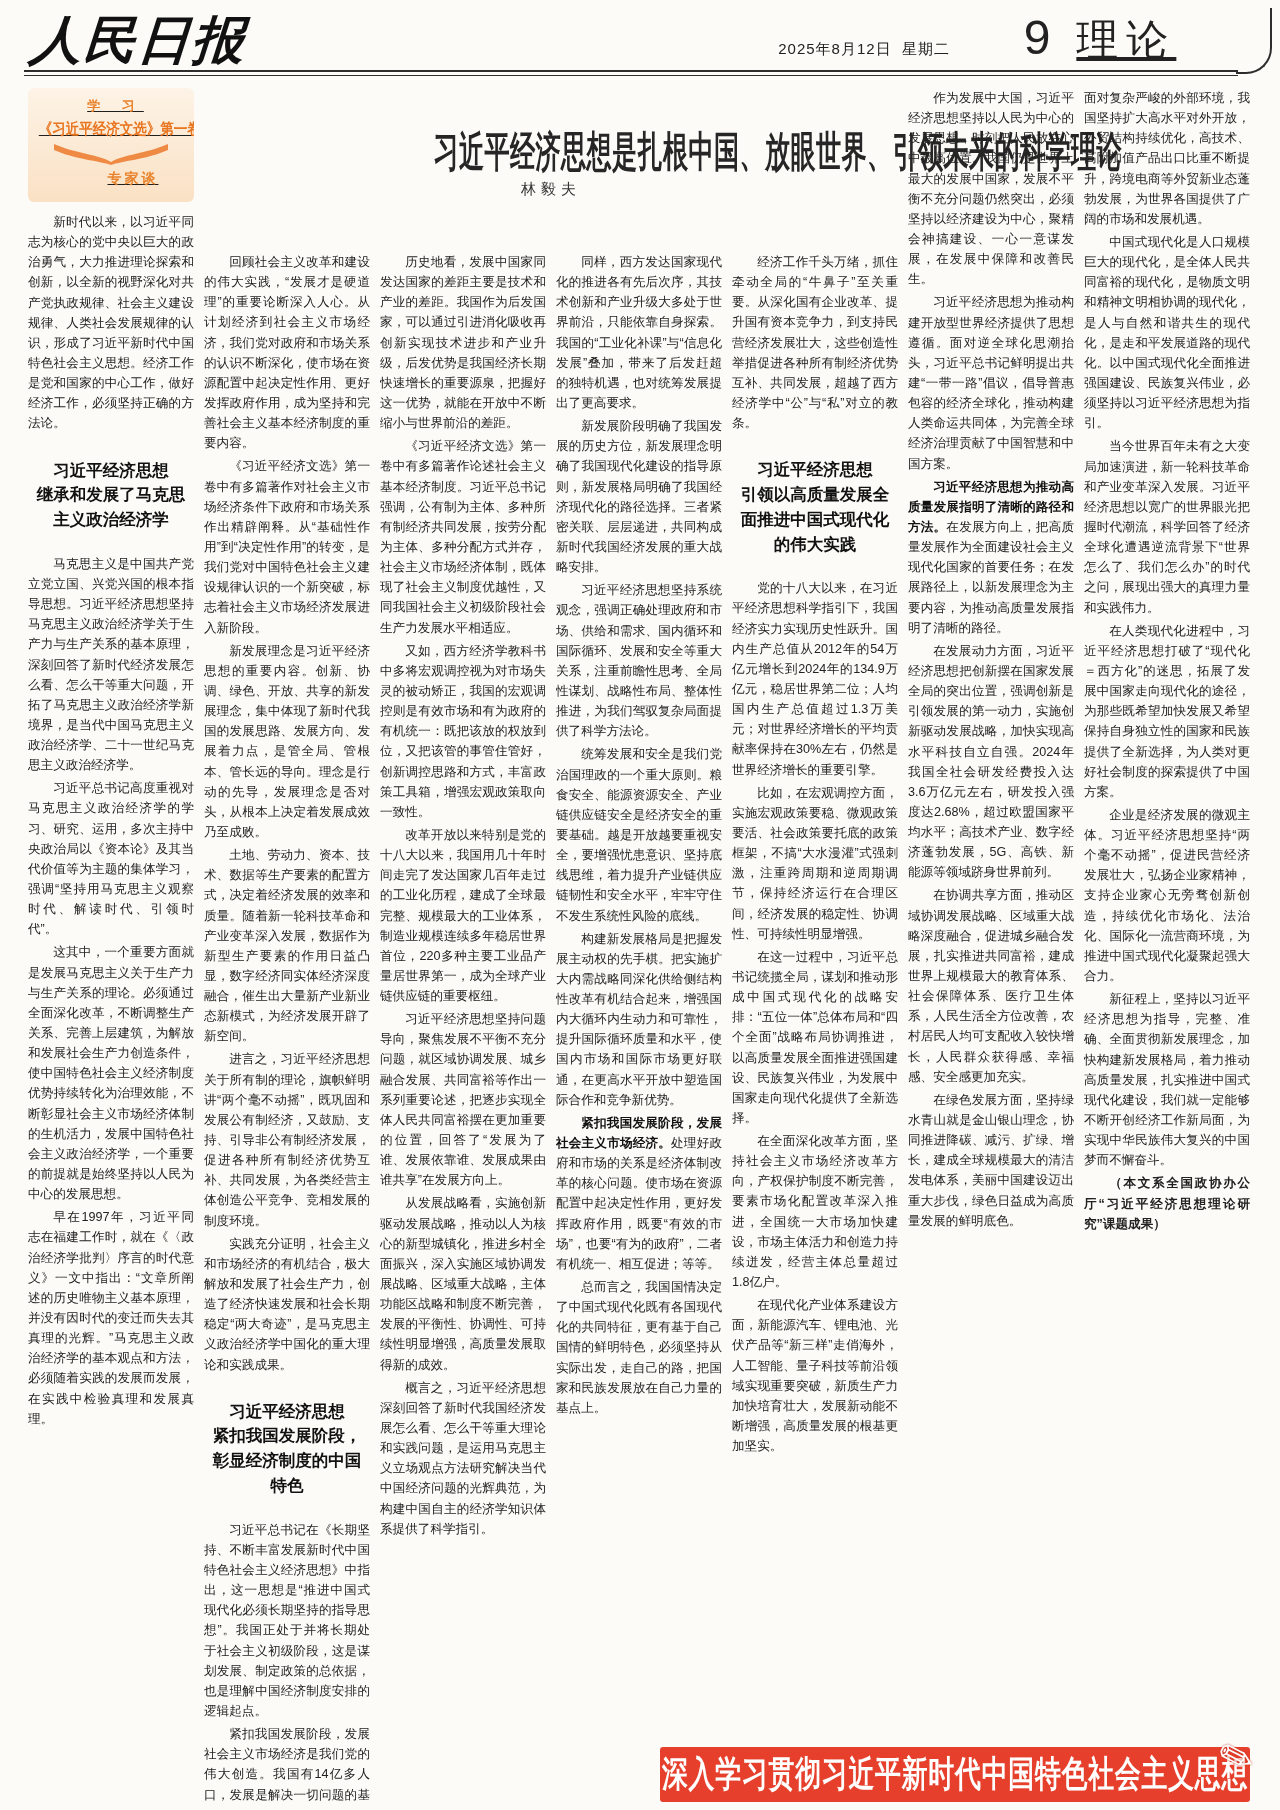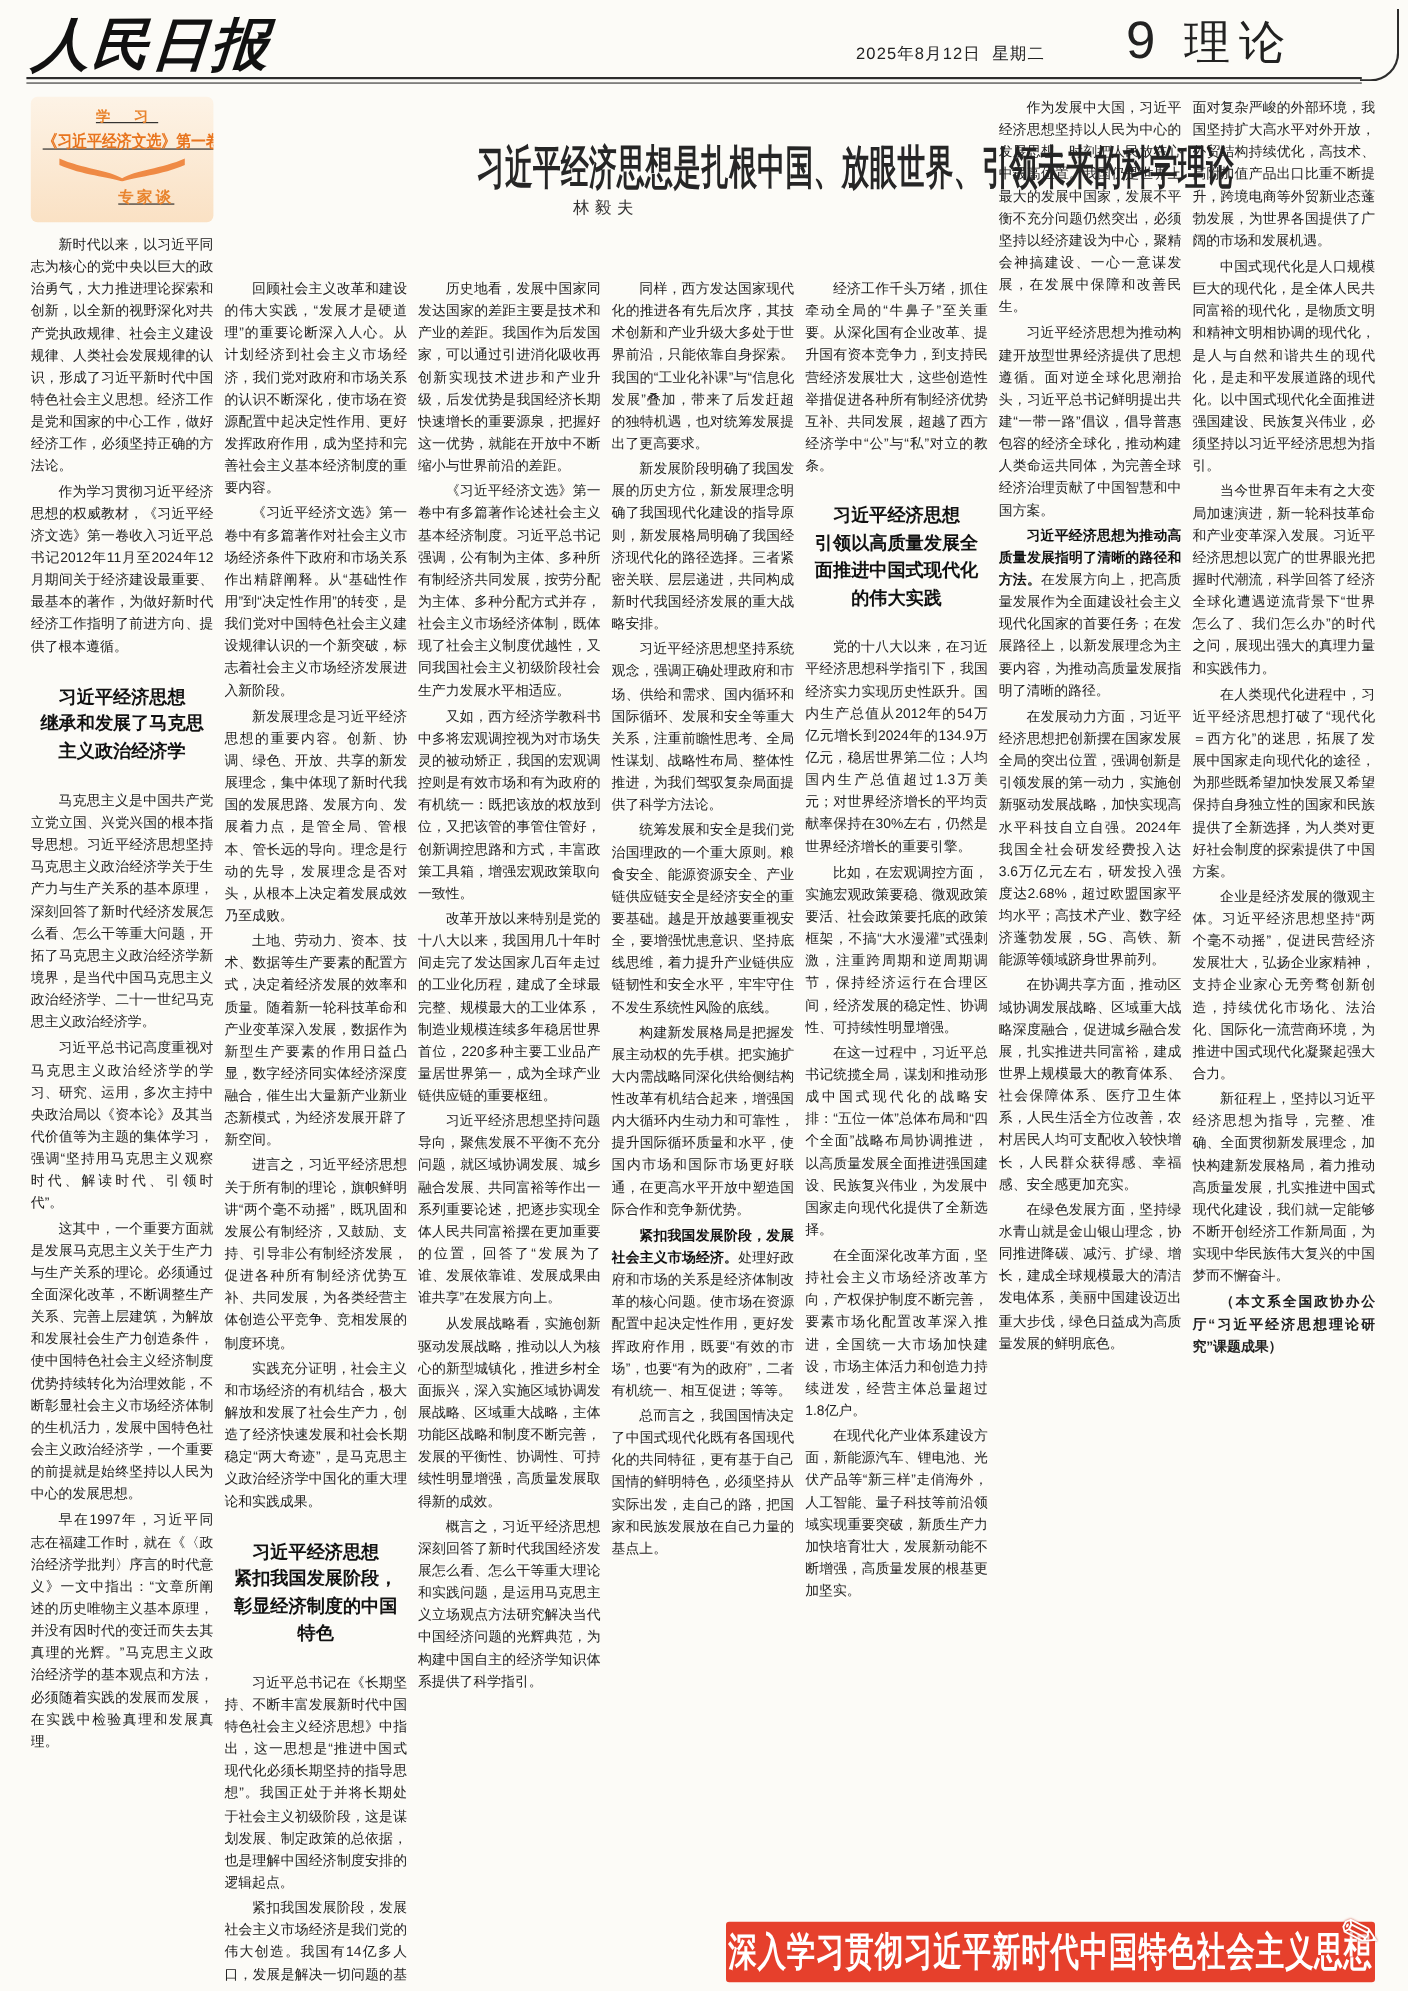--- a/index.html
+++ b/index.html
@@ -18,21 +18,21 @@
   }
   .dateline{
     position:absolute;left:650px;top:40px;width:300px;
     text-align:right;font-size:15px;letter-spacing:1px;color:#222;
   }
   .page-label{
     position:absolute;left:965px;top:8px;width:270px;height:60px;
     display:flex;align-items:baseline;justify-content:center;gap:26px;color:#222;
   }
   .page-num{font-size:48px;line-height:60px;}
-  .section-name{font-size:42px;line-height:58px;letter-spacing:8px;}
+  .section-name{font-size:42px;line-height:58px;letter-spacing:8px;text-decoration:underline;}
   .masthead-rule{
     position:absolute;left:24px;top:70px;width:1214px;height:3px;
     border-top:2px solid #2d2d2d;border-bottom:1px solid #2d2d2d;
   }
   .corner-bracket{
     position:absolute;left:1236px;top:8px;width:34px;height:64px;
     border-right:2px solid #2d2d2d;border-bottom:2px solid #2d2d2d;
     border-bottom-right-radius:26px;
   }
   
@@ -118,21 +118,20 @@
 </div>
 
 <div class="headline-block">
   <div><span class="headline">习近平经济思想是扎根中国、放眼世界、引领未来的科学理论</span></div>
   <div class="byline">林毅夫</div>
 </div>
 
 <div class="col c1">
   <div>
       <p class="para">新时代以来，以习近平同志为核心的党中央以巨大的政治勇气，大力推进理论探索和创新，以全新的视野深化对共产党执政规律、社会主义建设规律、人类社会发展规律的认识，形成了习近平新时代中国特色社会主义思想。经济工作是党和国家的中心工作，做好经济工作，必须坚持正确的方法论。</p>
-      <p class="para">作为学习贯彻习近平经济思想的权威教材，《习近平经济文选》第一卷收入习近平总书记2012年11月至2024年12月期间关于经济建设最重要、最基本的著作，为做好新时代经济工作指明了前进方向、提供了根本遵循。</p>
     </div>
   <div class="subhead">
     <span>习近平经济思想</span>
     <span>继承和发展了马克思主义政治经济学</span>
   </div>
   <div>
       <p class="para">马克思主义是中国共产党立党立国、兴党兴国的根本指导思想。习近平经济思想坚持马克思主义政治经济学关于生产力与生产关系的基本原理，深刻回答了新时代经济发展怎么看、怎么干等重大问题，开拓了马克思主义政治经济学新境界，是当代中国马克思主义政治经济学、二十一世纪马克思主义政治经济学。</p>
       <p class="para">习近平总书记高度重视对马克思主义政治经济学的学习、研究、运用，多次主持中央政治局以《资本论》及其当代价值等为主题的集体学习，强调“坚持用马克思主义观察时代、解读时代、引领时代”。</p>
       <p class="para">这其中，一个重要方面就是发展马克思主义关于生产力与生产关系的理论。必须通过全面深化改革，不断调整生产关系、完善上层建筑，为解放和发展社会生产力创造条件，使中国特色社会主义经济制度优势持续转化为治理效能，不断彰显社会主义市场经济体制的生机活力，发展中国特色社会主义政治经济学，一个重要的前提就是始终坚持以人民为中心的发展思想。</p>
       <p class="para">早在1997年，习近平同志在福建工作时，就在《〈政治经济学批判〉序言的时代意义》一文中指出：“文章所阐述的历史唯物主义基本原理，并没有因时代的变迁而失去其真理的光辉。”马克思主义政治经济学的基本观点和方法，必须随着实践的发展而发展，在实践中检验真理和发展真理。</p>

